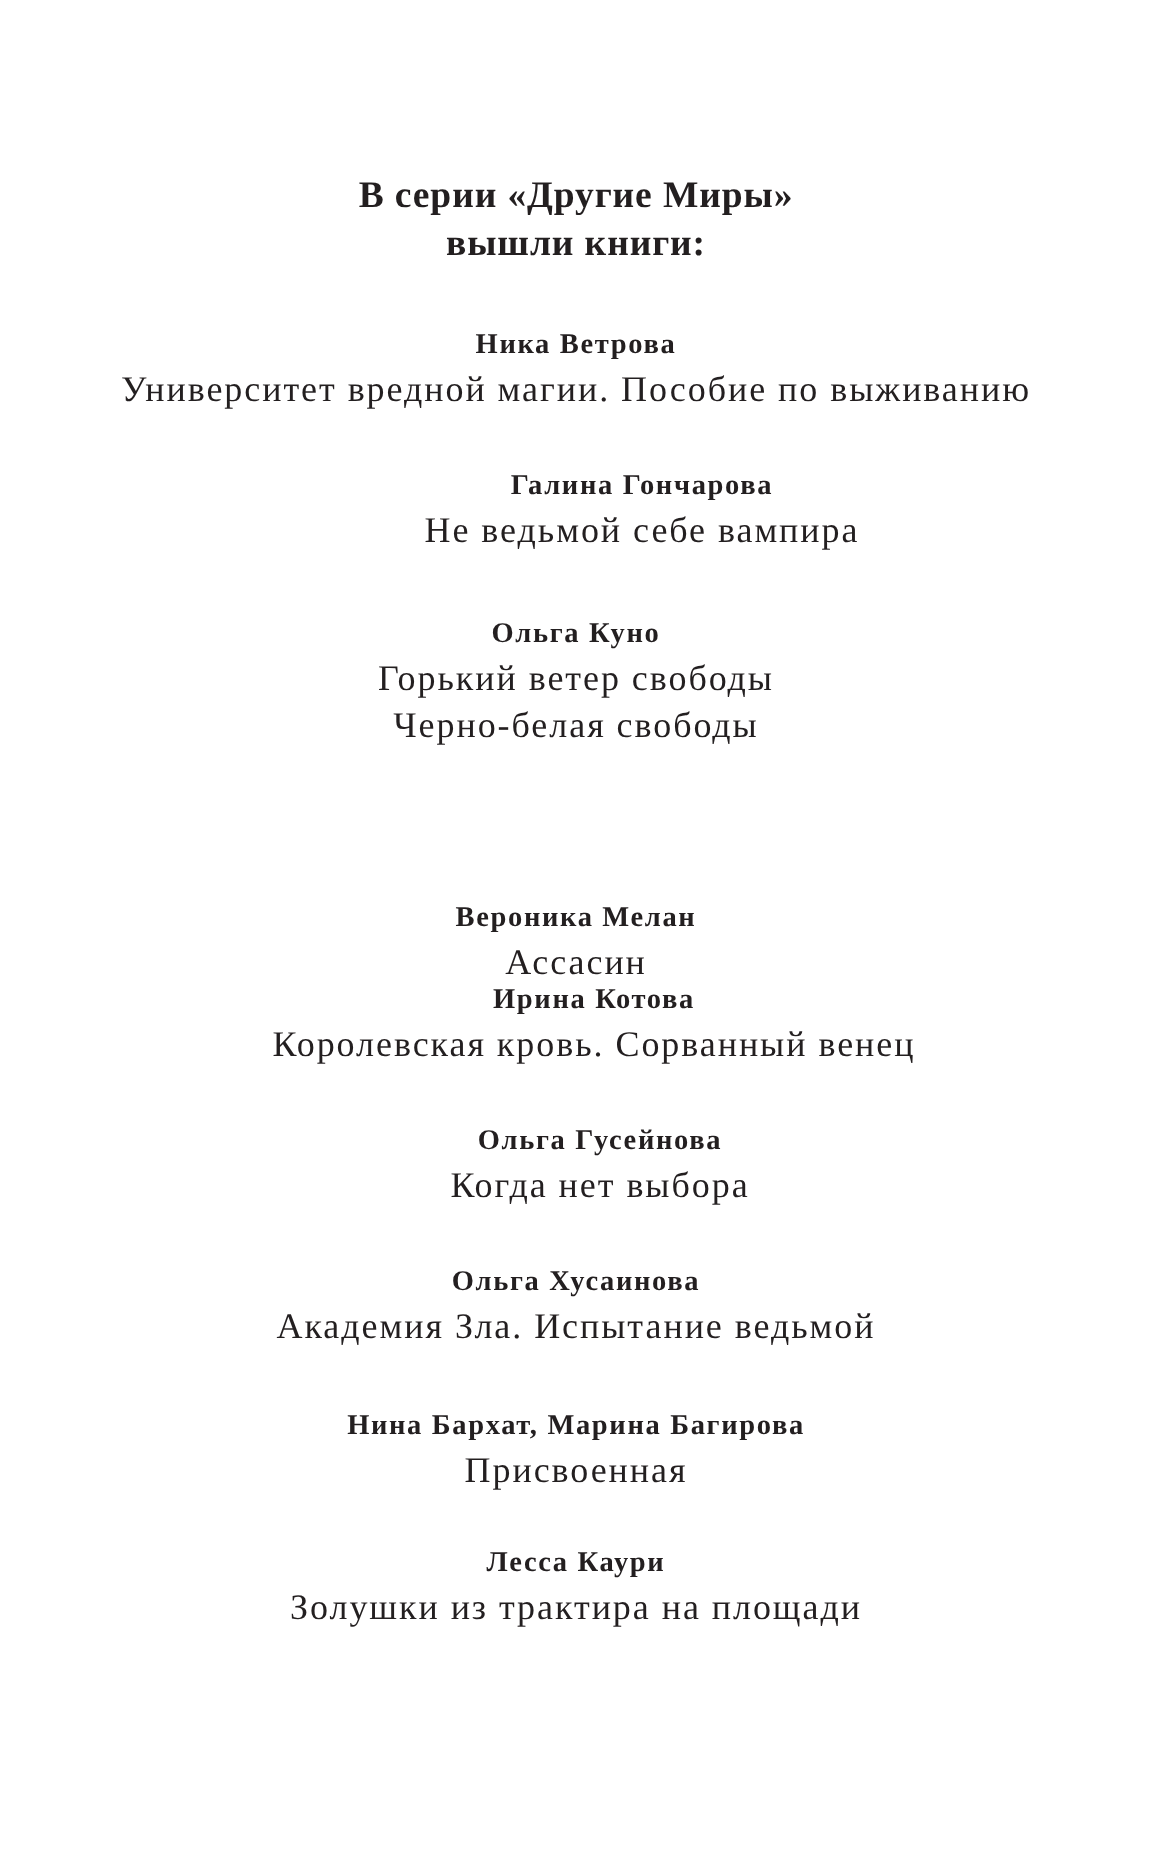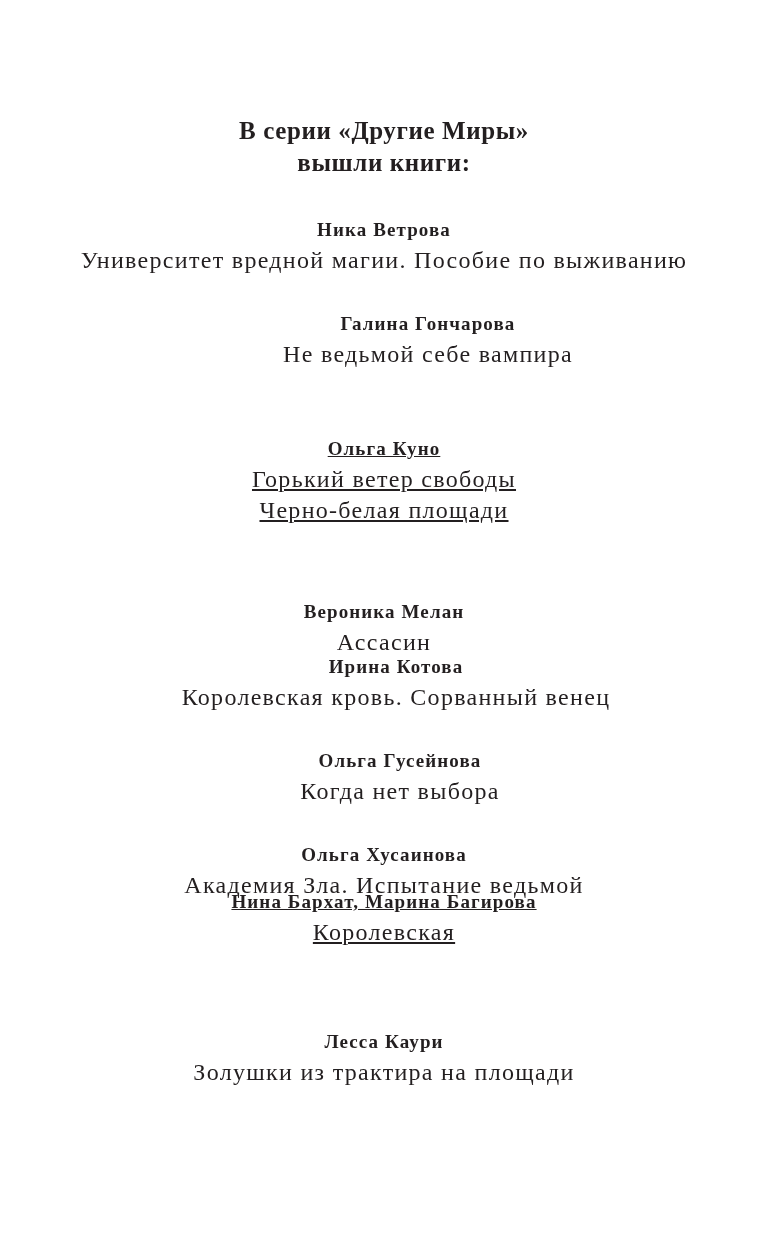--- a/index.html
+++ b/index.html
@@ -70,24 +70,24 @@
   <div class="entry" style="top:214px;">
     <div class="author">Ника Ветрова</div>
     <div class="book">Университет вредной магии. Пособие по выживанию</div>
   </div>
 
   <div class="entry" style="top:308px;margin-left:44px;">
     <div class="author">Галина Гончарова</div>
     <div class="book">Не ведьмой себе вампира</div>
   </div>
 
-  <div class="entry" style="top:433px;text-decoration:underline;">
+  <div class="entry" style="top:407px;">
     <div class="author">Ольга Куно</div>
     <div class="book">Горький ветер свободы</div>
-    <div class="book">Черно-белая площади</div>
+    <div class="book">Черно-белая свободы</div>
   </div>
 
   <div class="entry" style="top:558px;margin-top:38px;">
     <div class="author">Вероника Мелан</div>
     <div class="book">Ассасин</div>
   </div>
 
   <div class="entry" style="top:651px;padding-left:12px;">
     <div class="author">Ирина Котова</div>
     <div class="book">Королевская кровь. Сорванный венец</div>
@@ -96,23 +96,23 @@
   <div class="entry" style="top:745px;padding-left:16px;">
     <div class="author">Ольга Гусейнова</div>
     <div class="book">Когда нет выбора</div>
   </div>
 
   <div class="entry" style="top:839px;">
     <div class="author">Ольга Хусаинова</div>
     <div class="book">Академия Зла. Испытание ведьмой</div>
   </div>
 
-  <div class="entry" style="top:886px;text-decoration:underline;">
+  <div class="entry" style="top:935px;">
     <div class="author">Нина Бархат, Марина Багирова</div>
-    <div class="book">Королевская</div>
+    <div class="book">Присвоенная</div>
   </div>
 
   <div class="entry" style="top:1026px;text-align:center;">
     <div class="author">Лесса Каури</div>
     <div class="book">Золушки из трактира на площади</div>
   </div>
 
 </div>
 
 </body></html>

